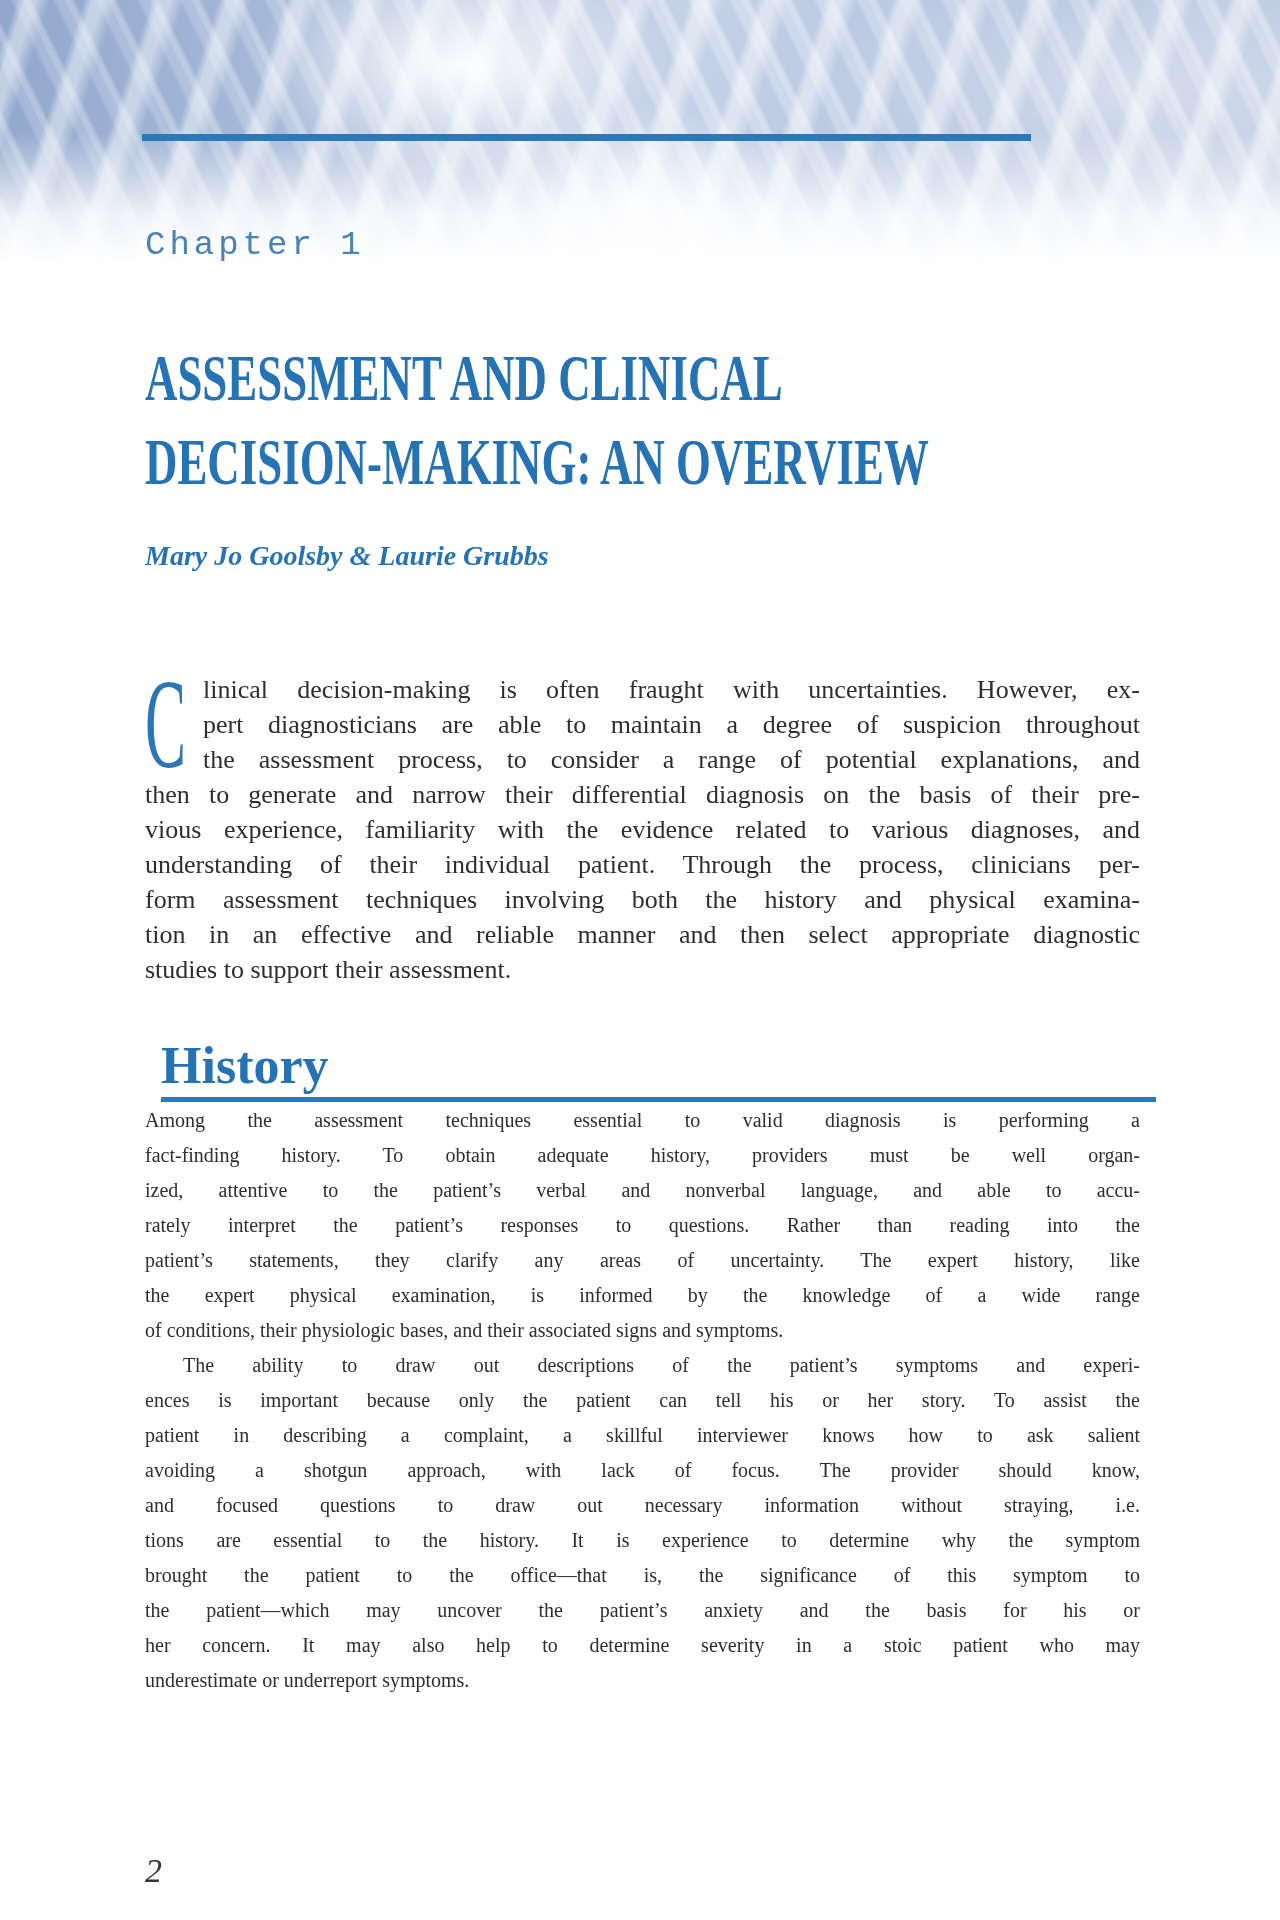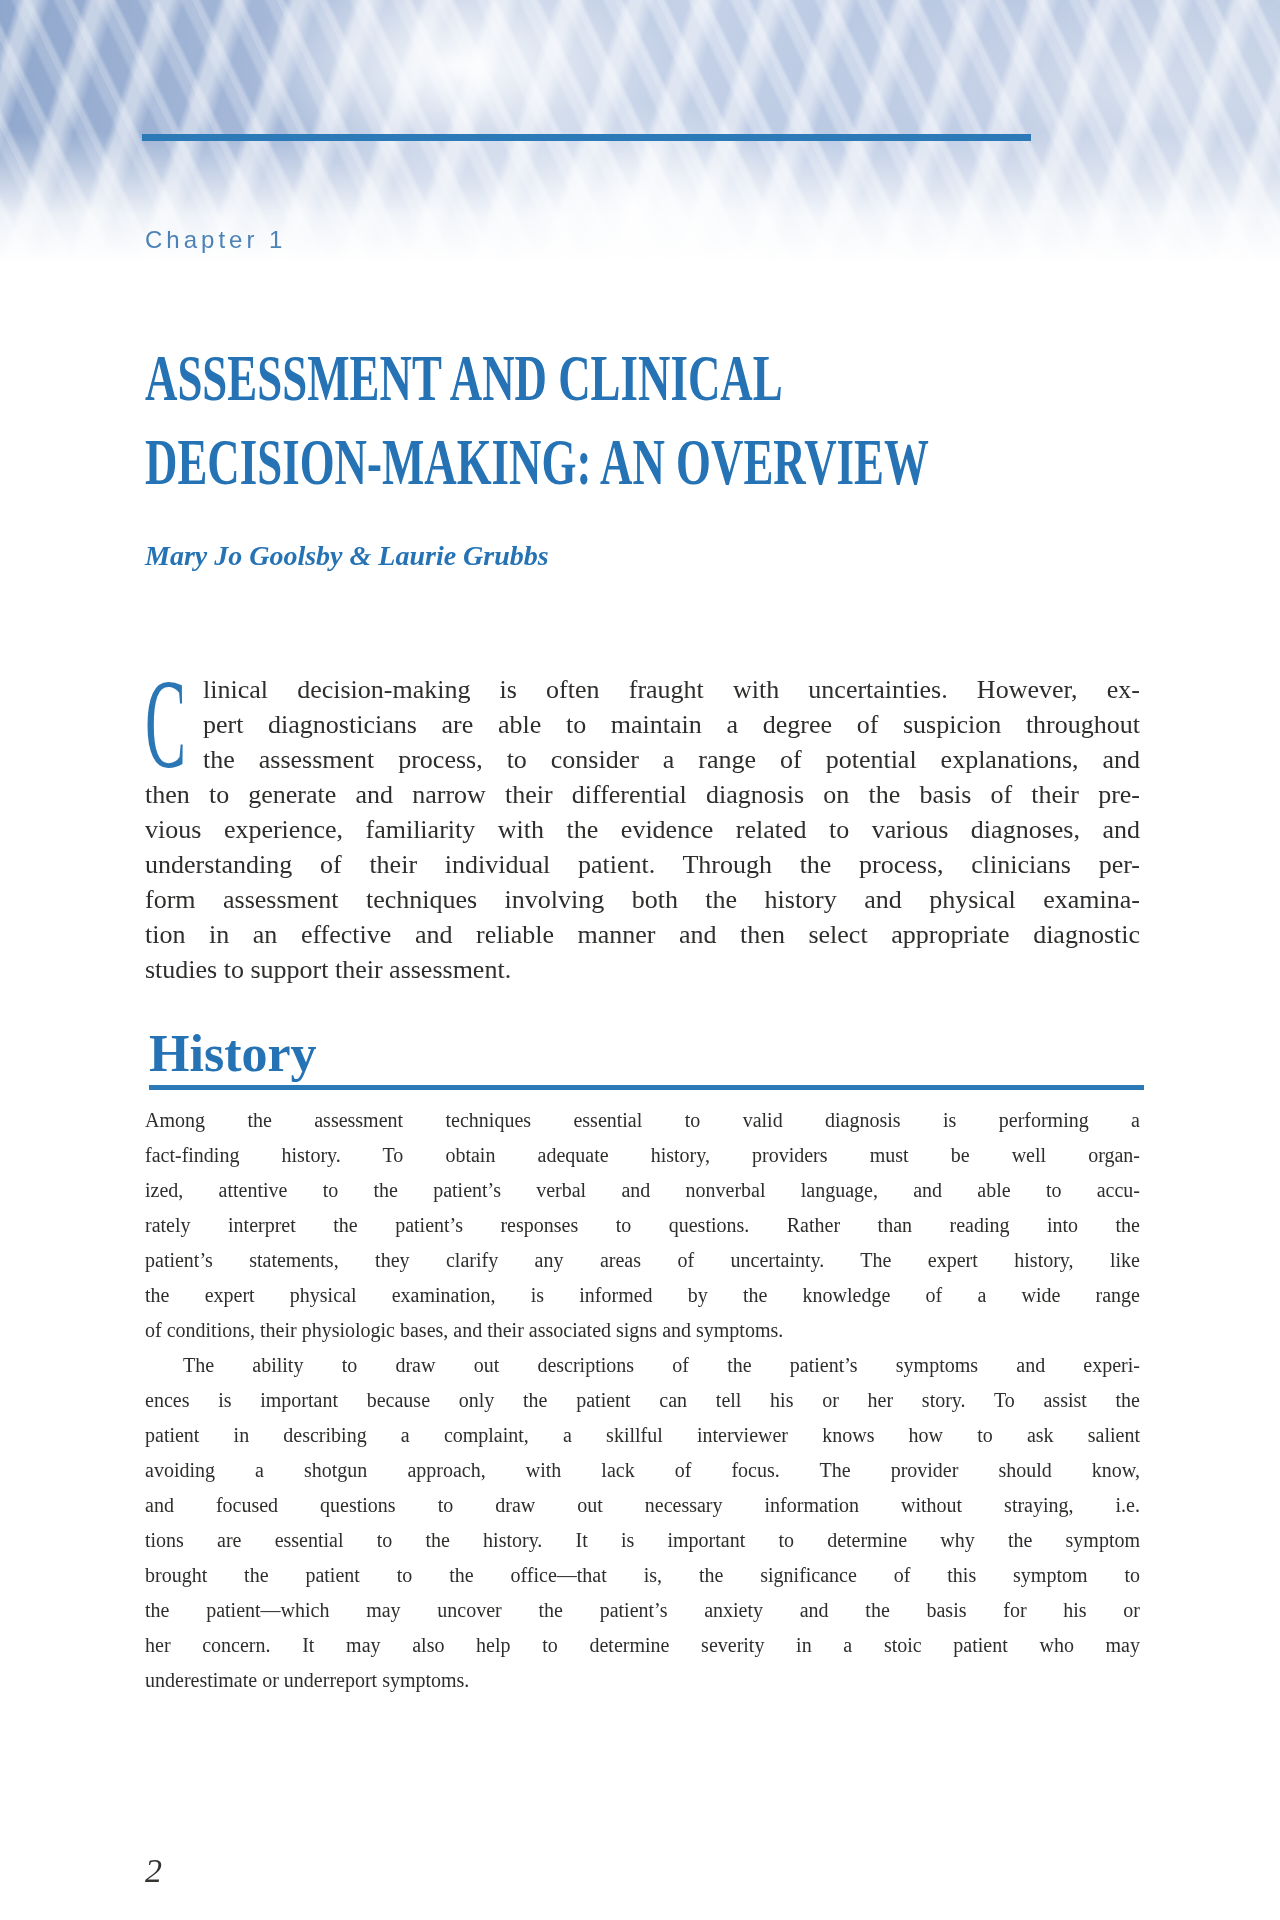--- a/index.html
+++ b/index.html
@@ -19,22 +19,22 @@
       repeating-linear-gradient(64deg, rgba(255,255,255,.30) 0 5px, rgba(150,170,205,.12) 9px 26px, rgba(255,255,255,.18) 30px 38px),
       linear-gradient(100deg, #8fa7cd 0%, #aebfdd 26%, #cbd7eb 52%, #b3c3e0 78%, #bfcde4 100%);
   }
   .banner-rule{
     position:absolute;left:142px;top:134px;width:889px;height:7px;
     background:#2b79b6;
   }
   
   .chapter-label{
     position:absolute;left:145px;top:226px;
-    font-family:Liberation Sans, sans-serif;
-    font-size:24px;letter-spacing:4px;color:#4d82b6;
+    font-family:Liberation Mono, monospace;
+    font-size:34px;letter-spacing:4px;color:#4d82b6;
   }
   .title{
     position:absolute;left:145px;top:336px;margin:0;
     font-size:66px;line-height:84px;font-weight:700;color:#2573b4;
     letter-spacing:0px;white-space:nowrap;
   }
   .tline{display:block;height:84px;}
   .tscale{display:inline-block;transform:scaleX(0.68);transform-origin:0 50%;}
   .authors{
     position:absolute;left:145px;top:540px;
@@ -47,21 +47,21 @@
   }
   .dropcap{
     float:left;width:46px;height:98px;margin:4px 12px 0 0;
     font-size:128px;line-height:96px;font-weight:400;color:#2b77b6;
     transform:scaleX(0.48);transform-origin:0 0;
   }
   .jline{text-align:justify;text-align-last:justify;}
   .jline.last{text-align-last:left;}
   .indent-first .jline:first-child{padding-left:38px;}
   .section-heading{
-    position:absolute;left:145px;top:1024px;width:995px;margin:4px;
+    position:absolute;left:145px;top:1024px;width:995px;margin:16px;
     font-size:52px;line-height:52px;font-weight:700;color:#2573b4;
     padding-bottom:5px;border-bottom:5px solid #2b79b6;
   }
   .section-body{
     position:absolute;left:145px;top:1103px;width:995px;
     font-size:20px;line-height:35px;color:#2f2e2c;
   }
   .folio{
     position:absolute;left:145px;top:1852px;
     font-size:34px;font-style:italic;color:#343431;
@@ -111,21 +111,21 @@
         <div class="jline">patient’s statements, they clarify any areas of uncertainty. The expert history, like</div>
         <div class="jline">the expert physical examination, is informed by the knowledge of a wide range</div>
         <div class="jline last">of conditions, their physiologic bases, and their associated signs and symptoms.</div>
       </div>
     <div class="plines indent-first">
         <div class="jline">The ability to draw out descriptions of the patient’s symptoms and experi-</div>
         <div class="jline">ences is important because only the patient can tell his or her story. To assist the</div>
         <div class="jline">patient in describing a complaint, a skillful interviewer knows how to ask salient</div>
         <div class="jline">avoiding a shotgun approach, with lack of focus. The provider should know,</div>
         <div class="jline">and focused questions to draw out necessary information without straying, i.e.</div>
-        <div class="jline">tions are essential to the history. It is important to determine why the symptom</div>
+        <div class="jline">tions are essential to the history. It is experience to determine why the symptom</div>
         <div class="jline">brought the patient to the office—that is, the significance of this symptom to</div>
         <div class="jline">the patient—which may uncover the patient’s anxiety and the basis for his or</div>
         <div class="jline">her concern. It may also help to determine severity in a stoic patient who may</div>
         <div class="jline last">underestimate or underreport symptoms.</div>
       </div>
   </div>
 
   <div class="folio">2</div>
 
 </div>

